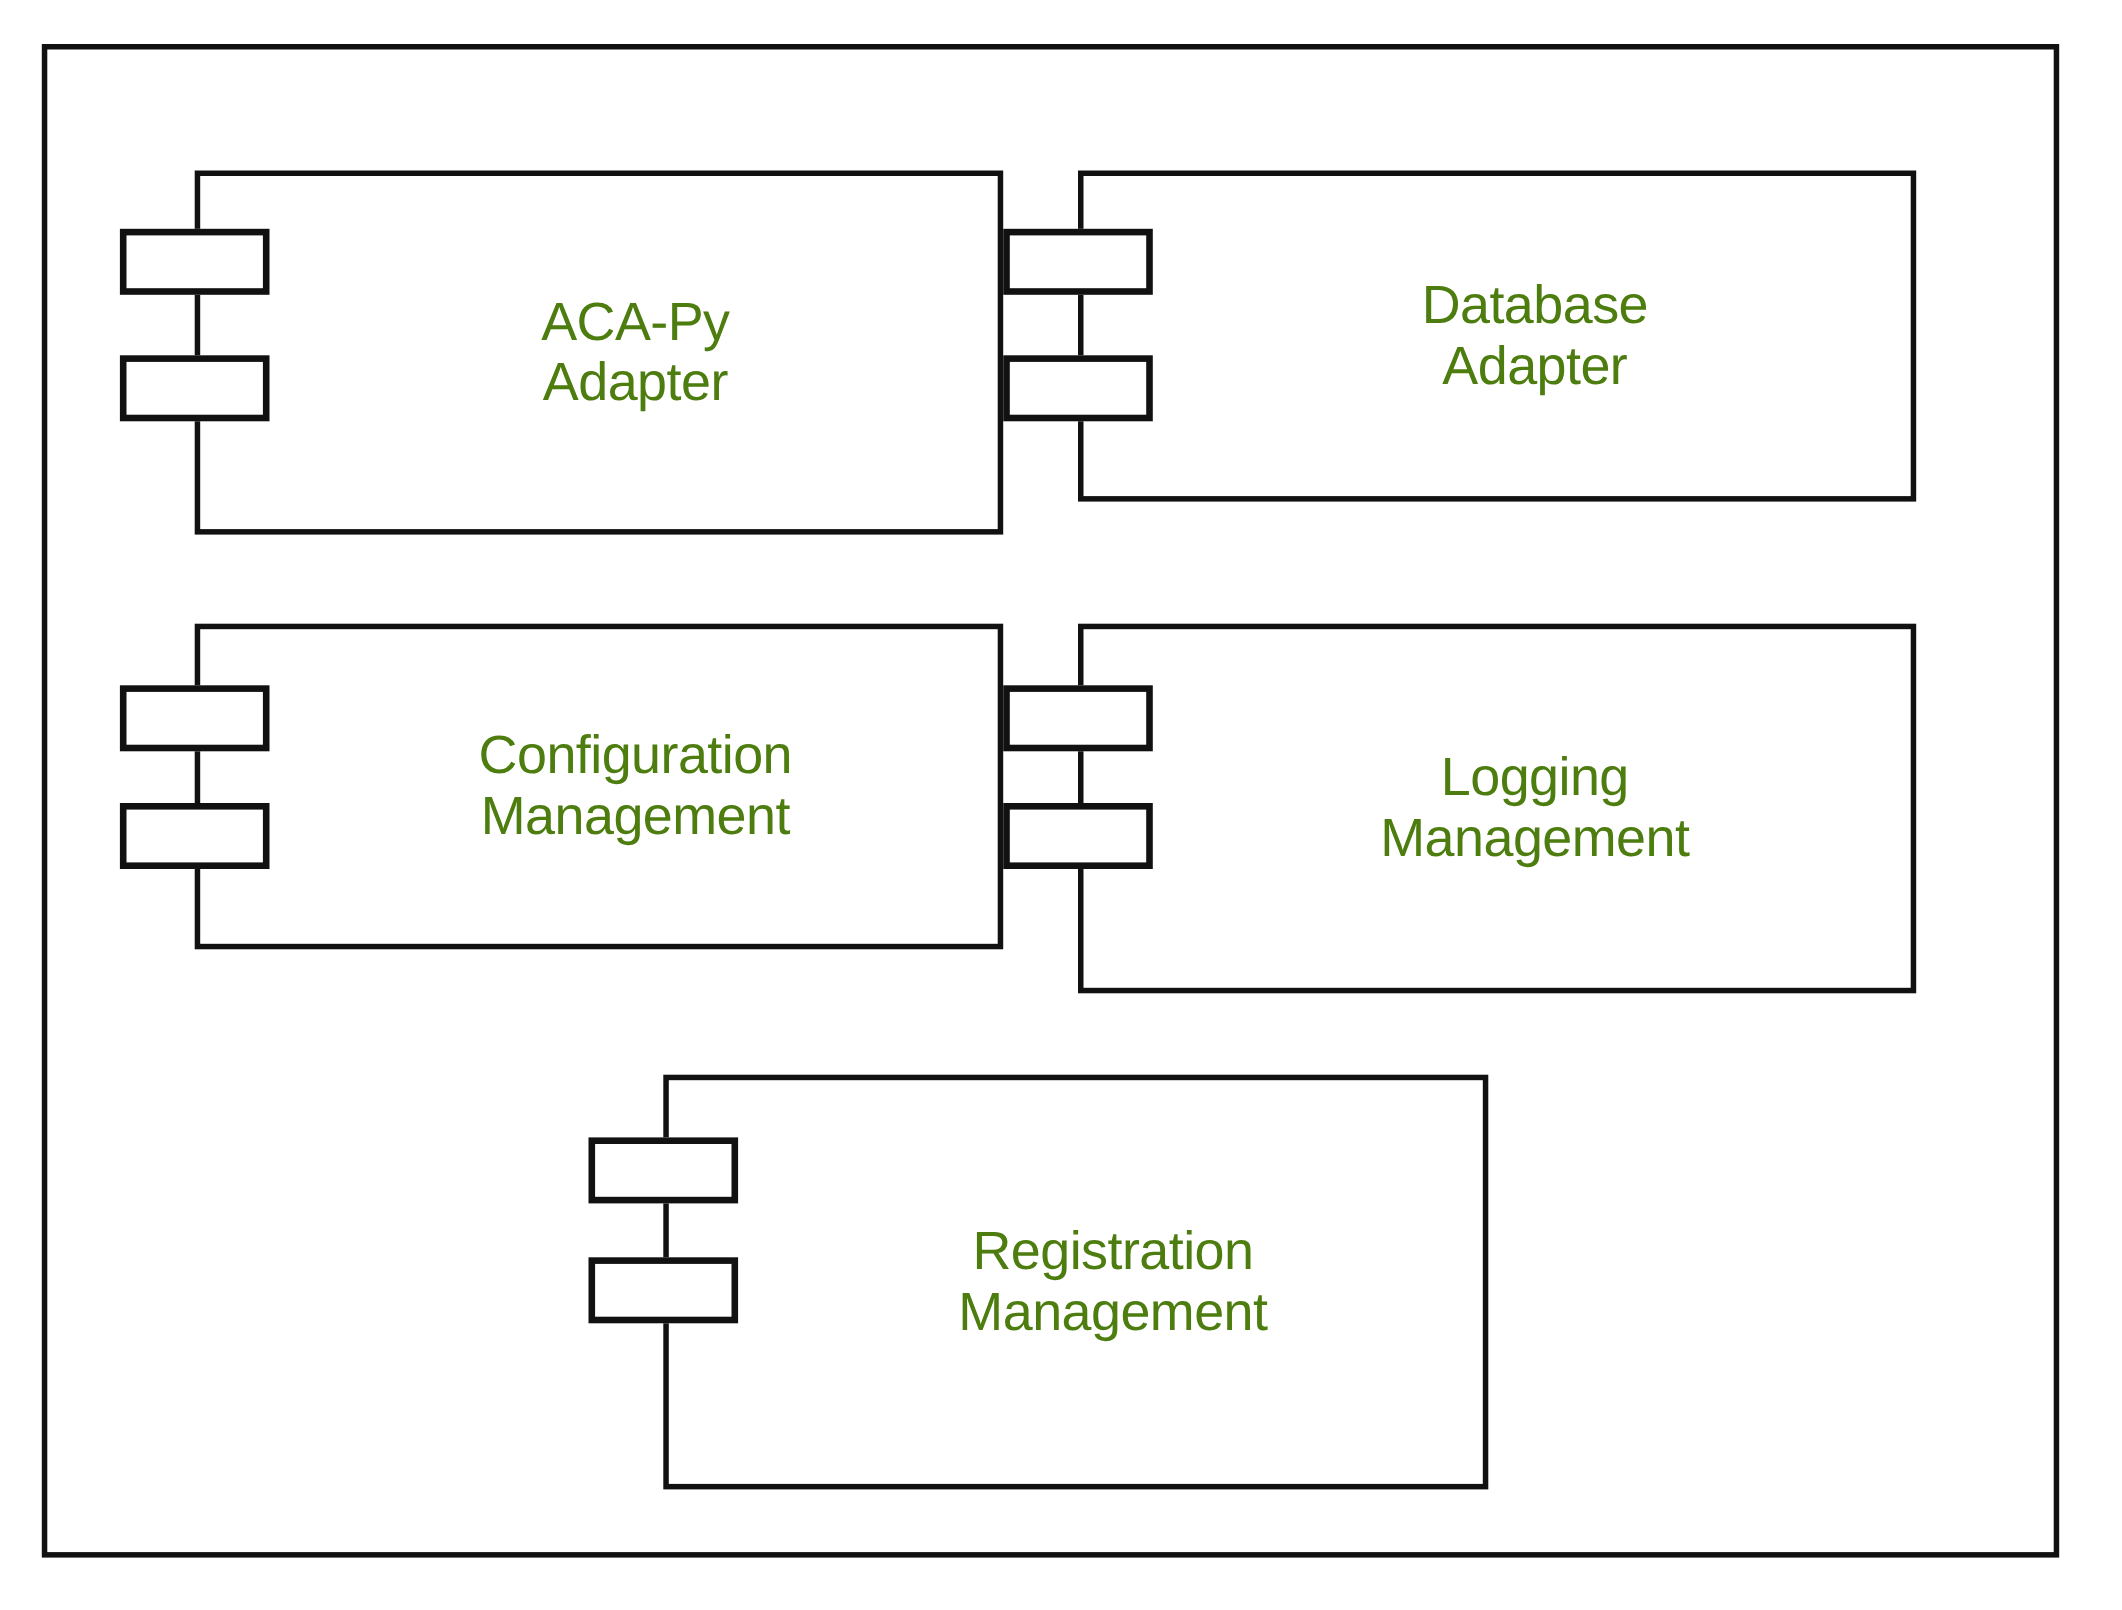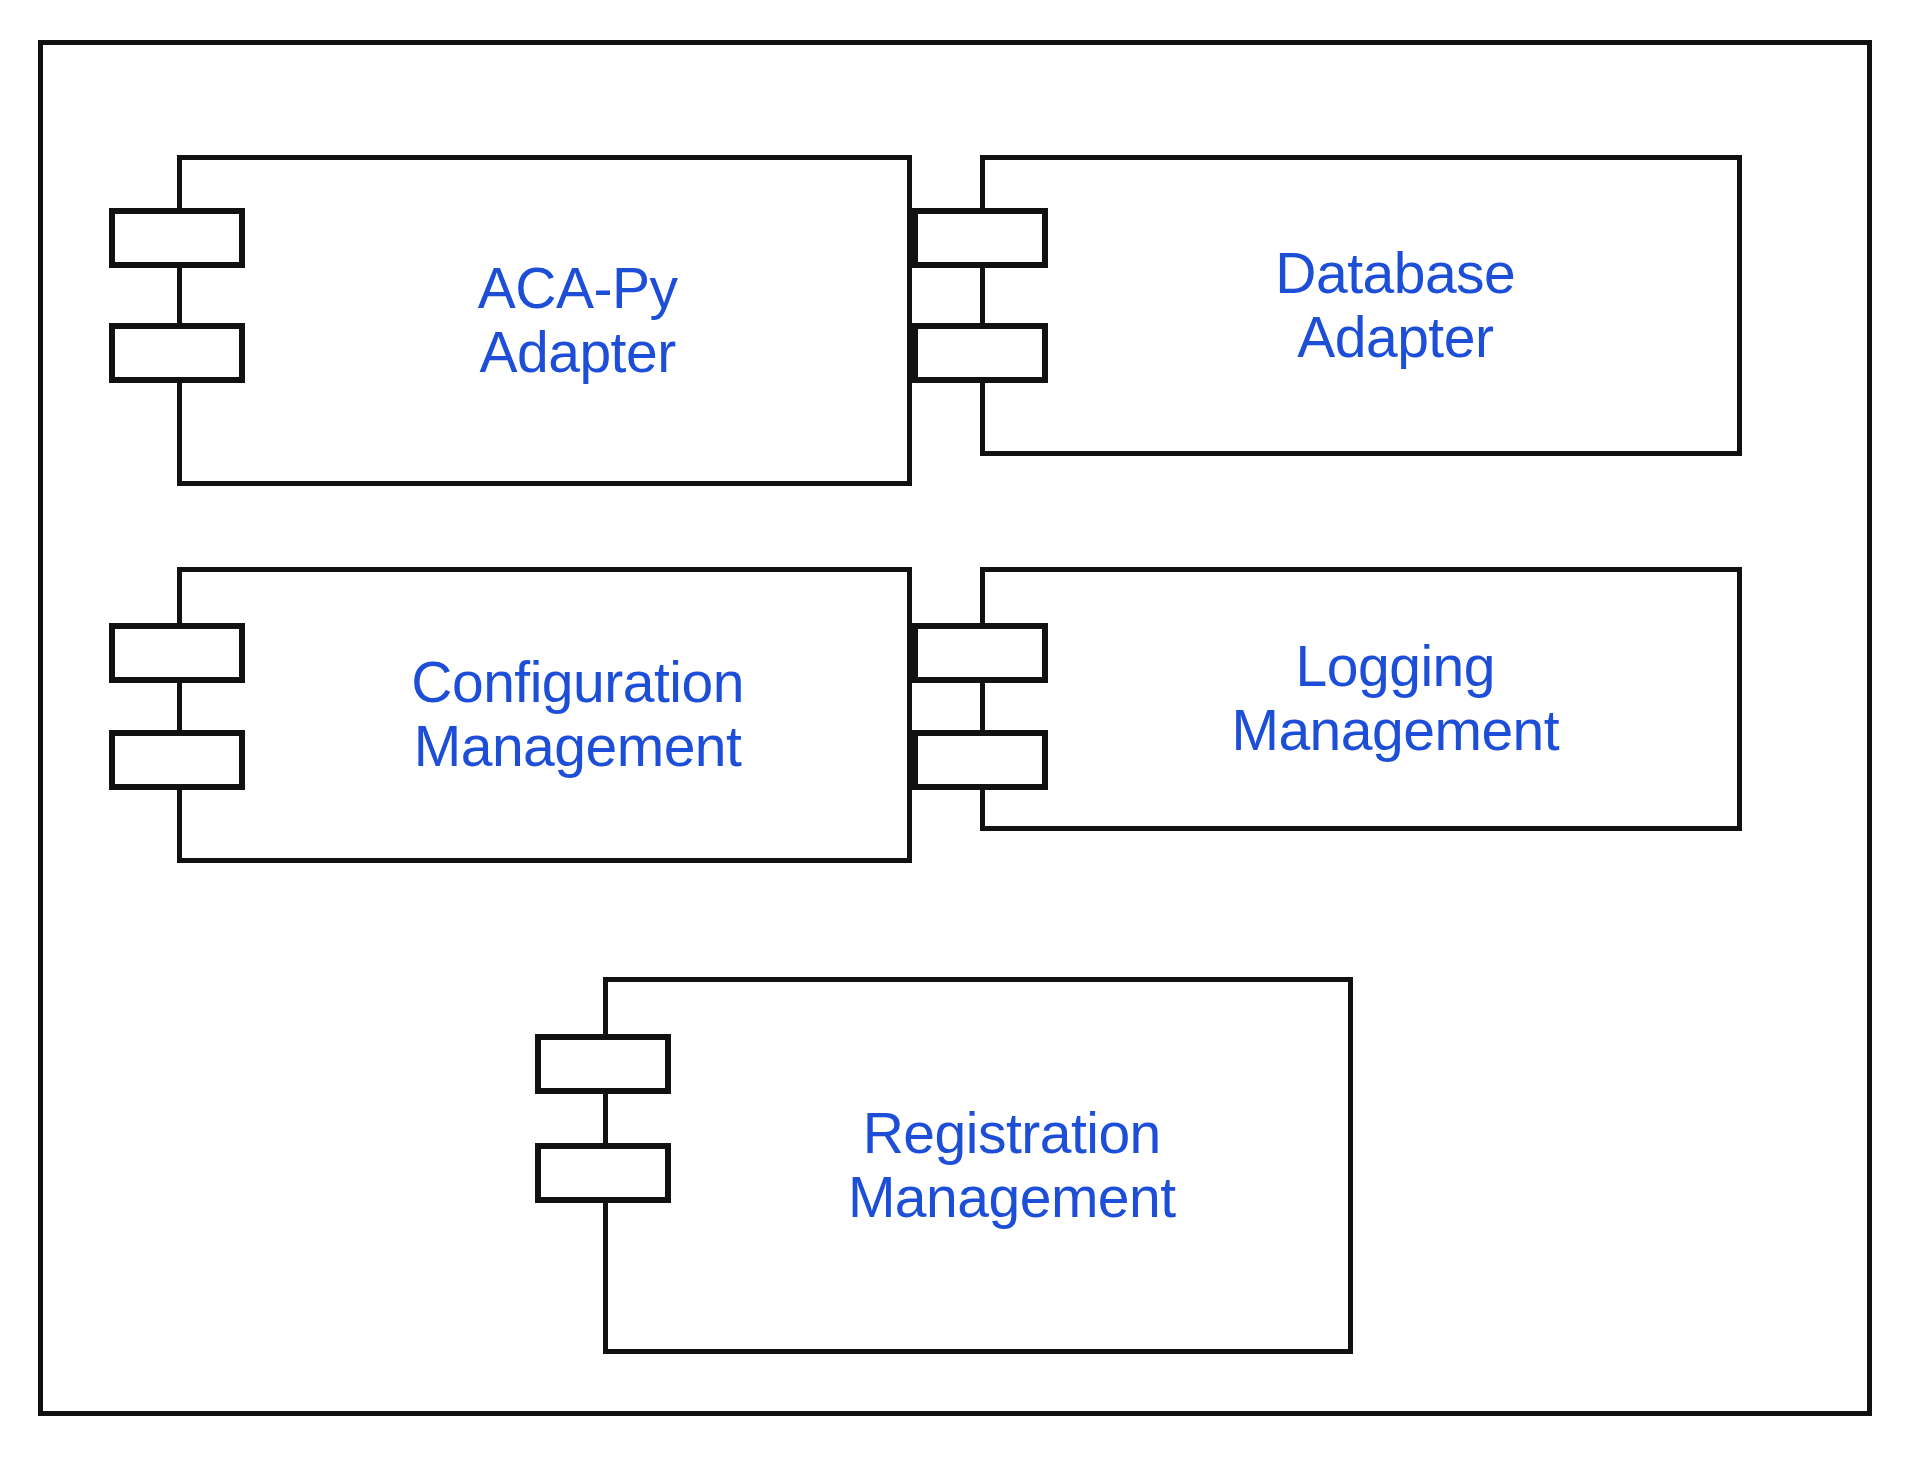--- a/index.html
+++ b/index.html
@@ -54,23 +54,23 @@
     position: absolute;
     left: 0;
     top: 0;
     width: 100%;
     height: 100%;
     display: flex;
     flex-direction: column;
     align-items: center;
     justify-content: center;
     text-align: center;
-    font-size: 57px;
+    font-size: 49px;
     line-height: 1.12;
-    color: #1d4ed8;
+    color: #4d7c0f;
     letter-spacing: -0.5px;
     pointer-events: none;
     white-space: pre-line;
     padding-left: 9%;
     box-sizing: border-box;
   }
 
   
   .component-tab {
     position: absolute;
@@ -116,21 +116,21 @@
     </div>
 
     <div class="component row-2" style="left:134px; top:522px; width:735px; height:296px;">
       <div class="component-body"></div>
       <div class="component-tab tab-top"></div>
       <div class="component-tab tab-bottom"></div>
       <div class="component-label">Configuration
 Management</div>
     </div>
 
-    <div class="component row-2" style="left:937px; top:522px; width:762px; height:264px;">
+    <div class="component row-2" style="left:937px; top:522px; width:762px; height:336px;">
       <div class="component-body"></div>
       <div class="component-tab tab-top"></div>
       <div class="component-tab tab-bottom"></div>
       <div class="component-label">Logging
 Management</div>
     </div>
 
     <div class="component row-3" style="left:560px; top:932px; width:750px; height:377px;">
       <div class="component-body"></div>
       <div class="component-tab tab-top"></div>

